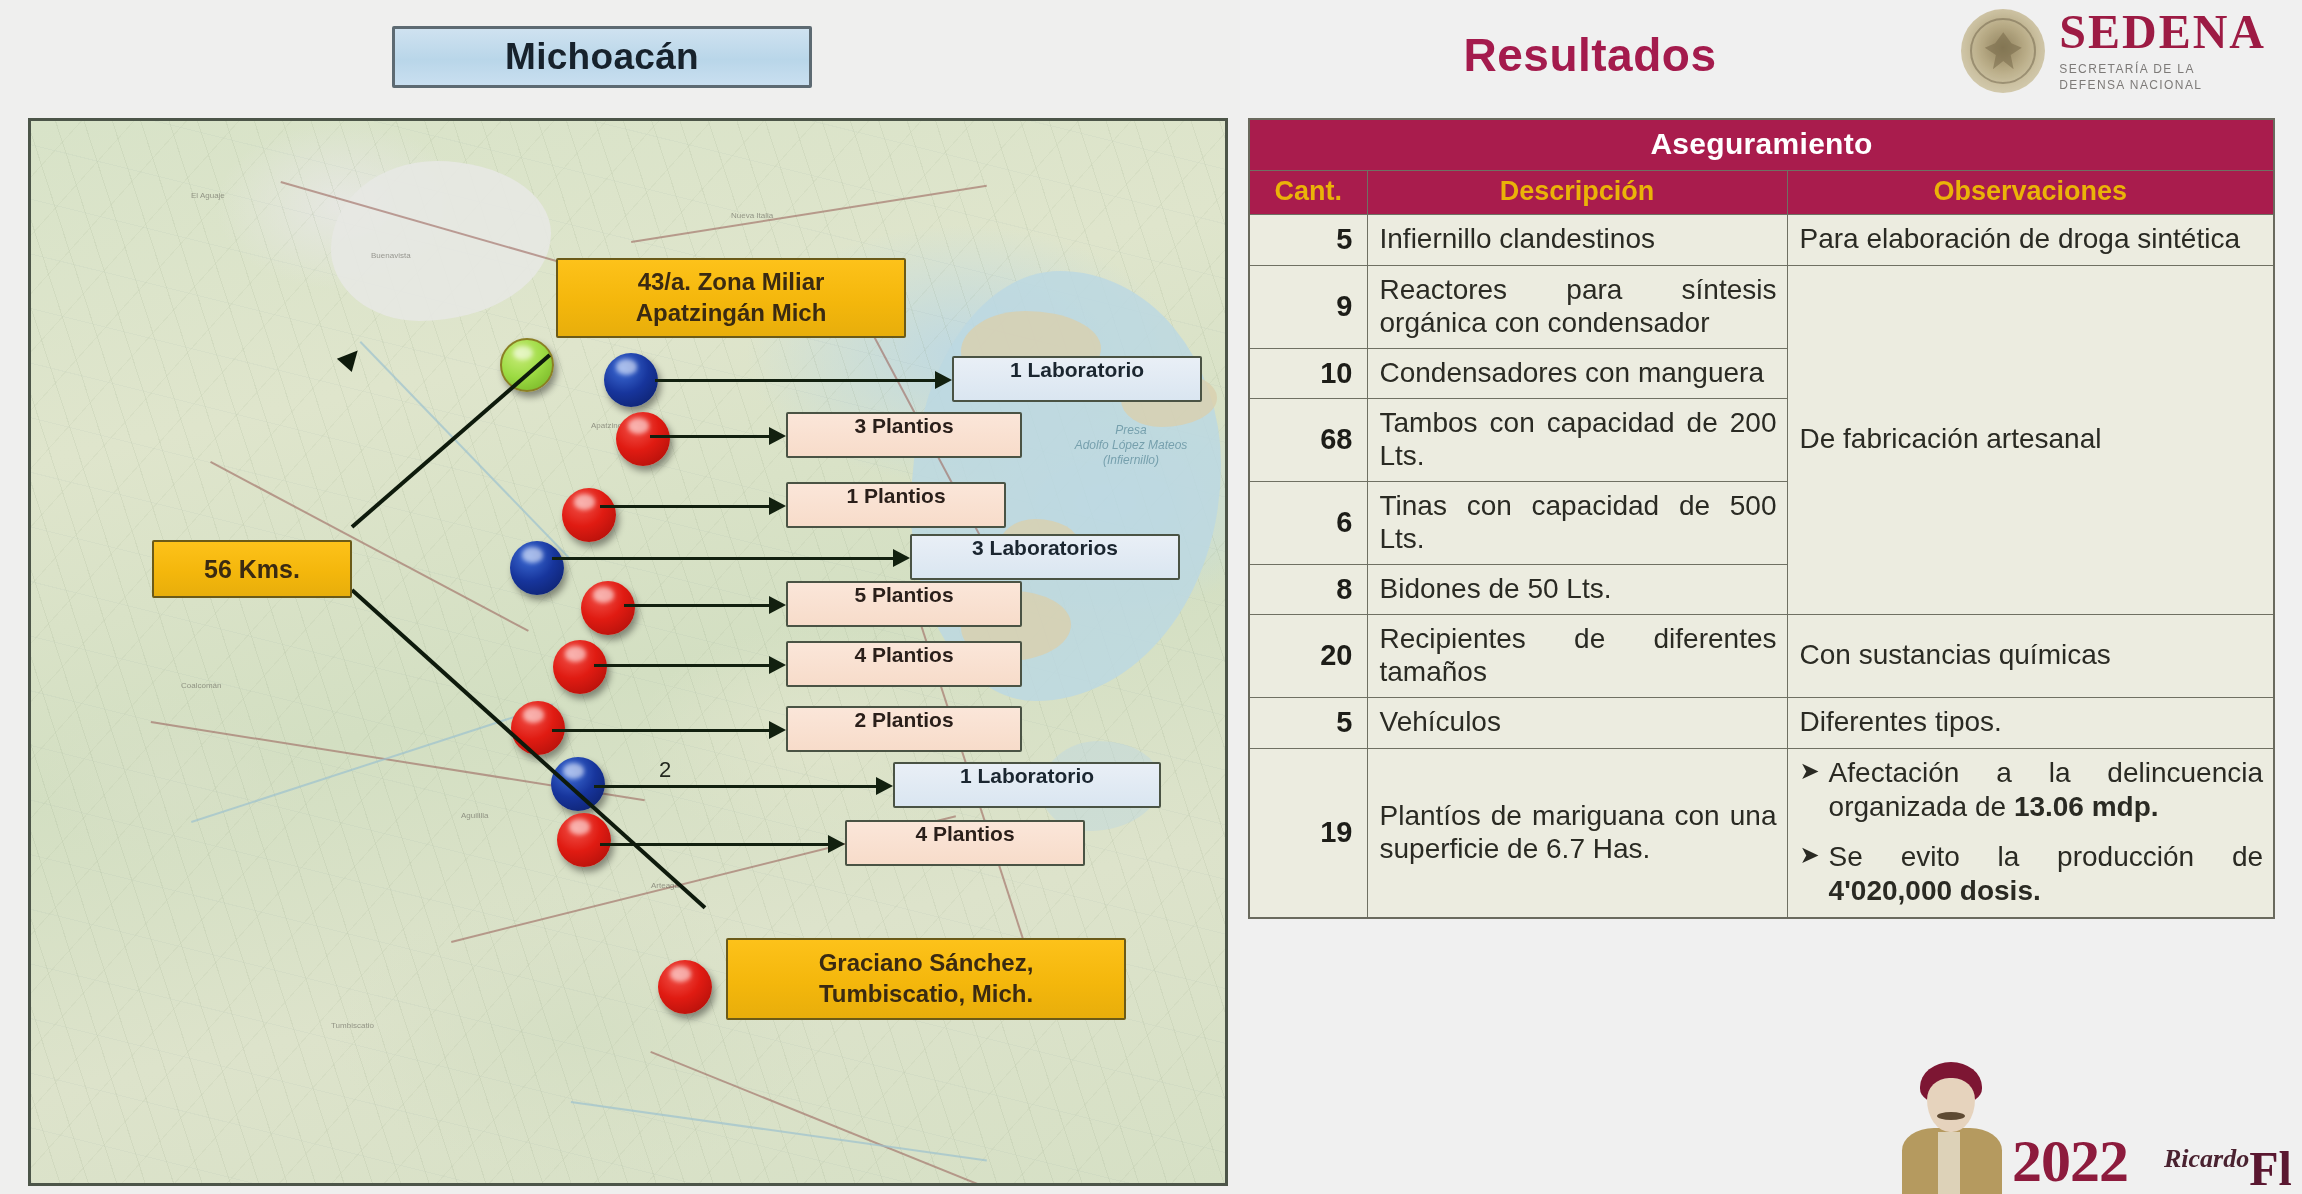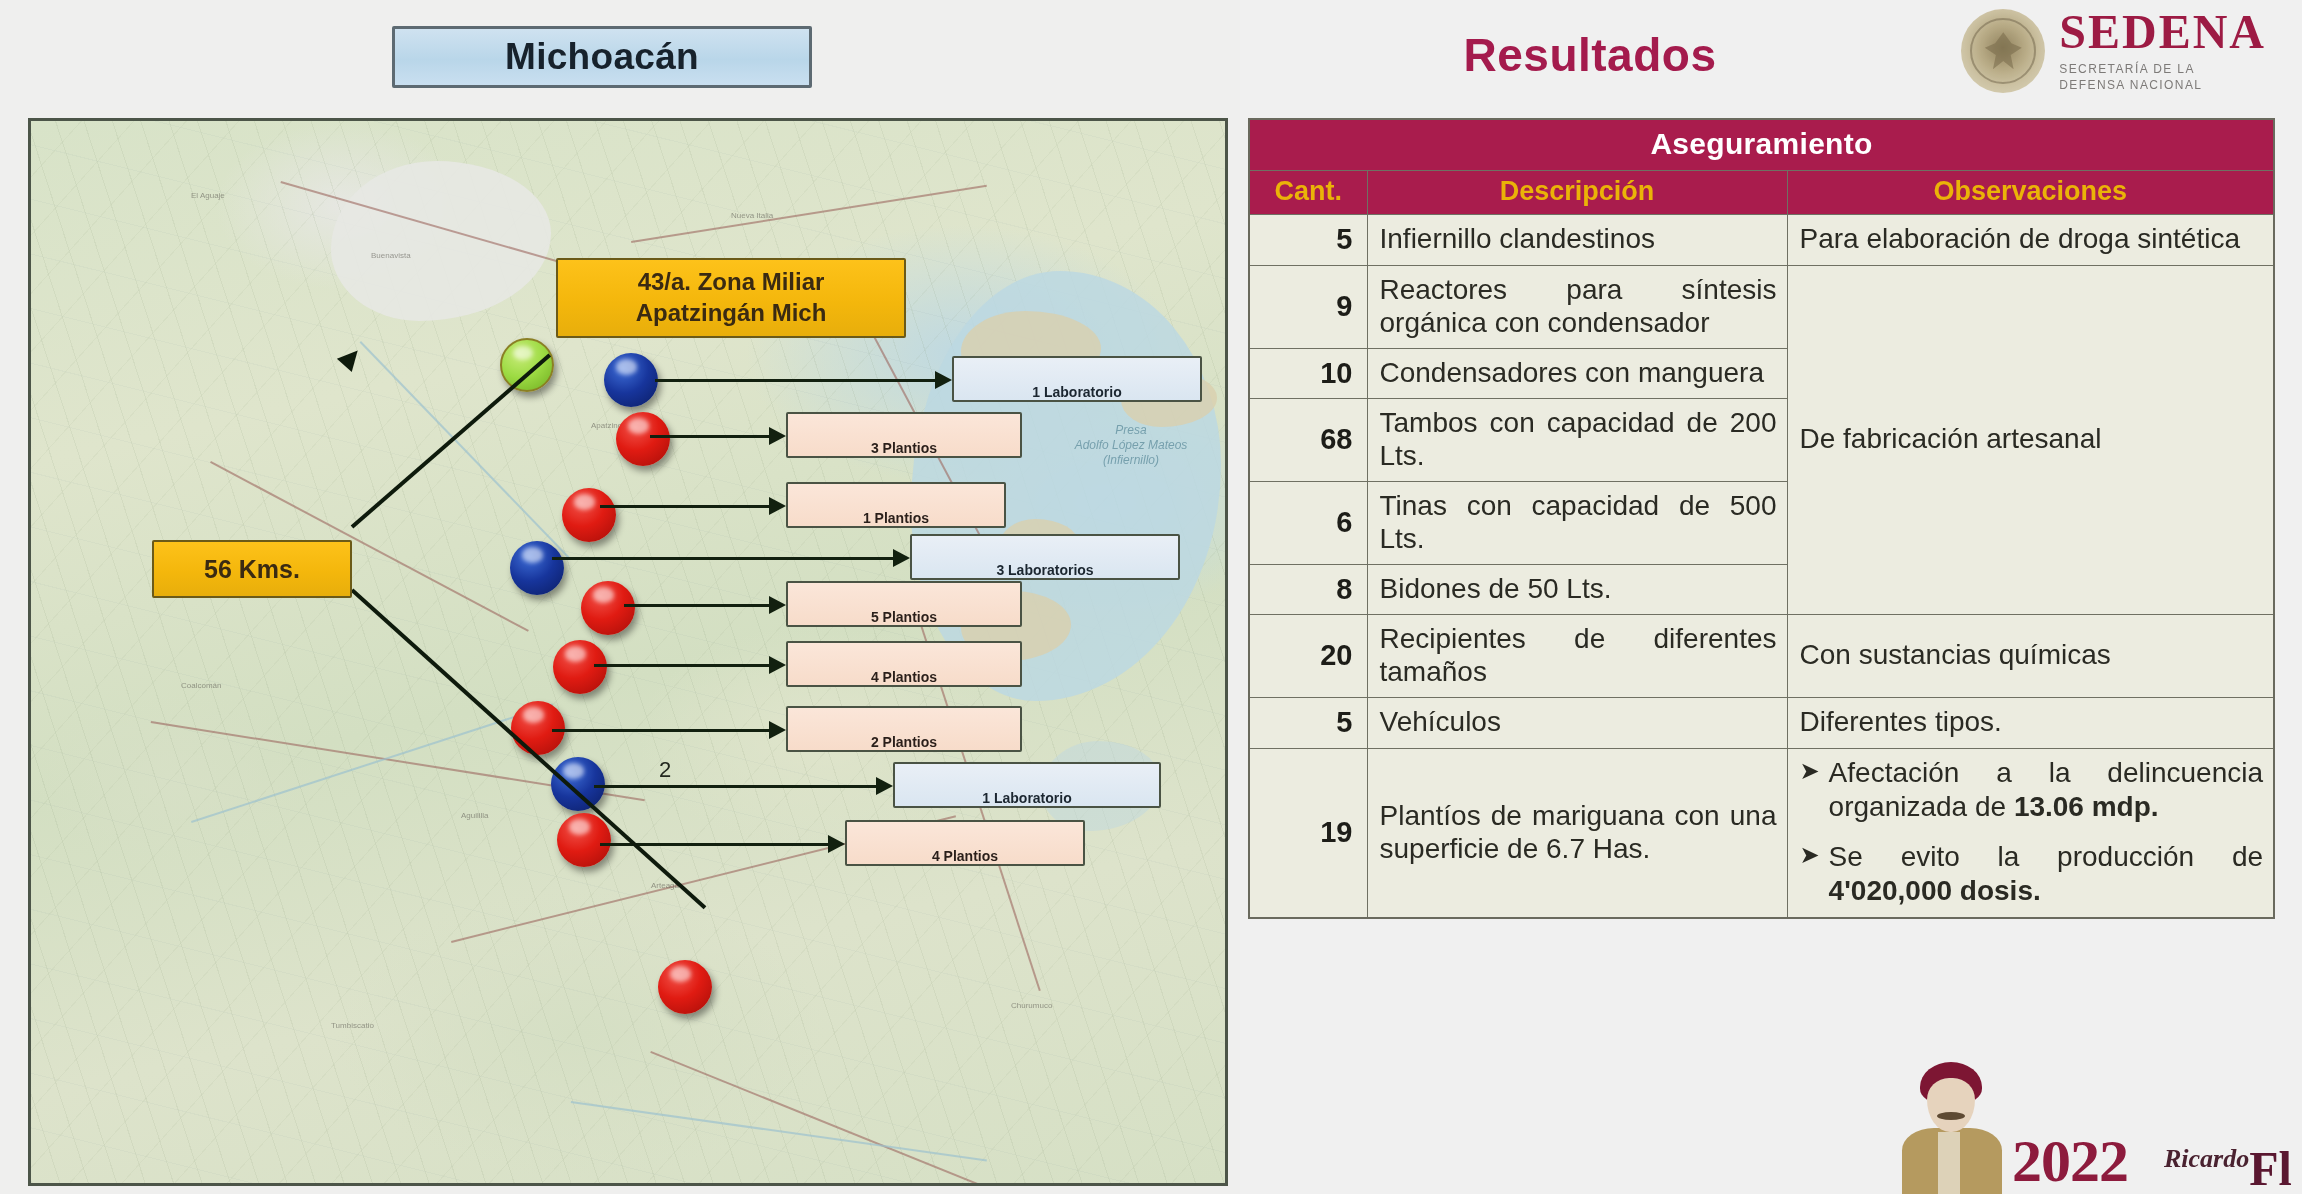--- a/index.html
+++ b/index.html
@@ -131,22 +131,22 @@
   .marker-green {
     background: radial-gradient(circle at 36% 28%, #c9ec7a 0%, #9ddb43 48%, #6fae21 100%);
     border: 2px solid #8a7f24;
   }
 
   
   .callout {
     position: absolute;
     height: 46px;
     border: 2px solid #4a5344;
-    display: flex; align-items: flex-end; justify-content: center;
-    font-size: 14px; font-weight: bold;
+    display: flex; align-items: flex-start; justify-content: center;
+    font-size: 21px; font-weight: bold;
     color: #1e2a33;
     border-radius: 2px;
     white-space: nowrap;
   }
   .callout-lab   { background: linear-gradient(180deg,#e9eff6 0%,#dae6f1 100%); color:#1b2630; }
   .callout-plant { background: linear-gradient(180deg,#fbe6d9 0%,#f7dcca 100%); color:#2a1f1a; }
 
   .yellow-box {
     position: absolute;
     background: linear-gradient(180deg,#fdc21a 0%,#f4b70c 55%,#e8ae0b 100%);
@@ -510,20 +510,24 @@
 
   <div class="yellow-box" style="left:556px;top:258px;width:350px;height:80px;font-size:24px;">
     <span>43/a. Zona Miliar</span>
     <span>Apatzingán Mich</span>
   </div>
 
   <div class="yellow-box" style="left:152px;top:540px;width:200px;height:58px;font-size:25px;">
     <span>56 Kms.</span>
   </div>
 
+  <div class="yellow-box" style="left:726px;top:938px;width:400px;height:82px;font-size:24px;">
+    <span>Graciano Sánchez,</span>
+    <span>Tumbiscatio, Mich.</span>
+  </div>
 
 </div>
 
 <div id="right-panel">
 
   <div id="sedena-logo">
     <div id="sedena-eagle"></div>
     <div id="sedena-text">
       <div id="sedena-name">SEDENA</div>
       <div id="sedena-sub">

